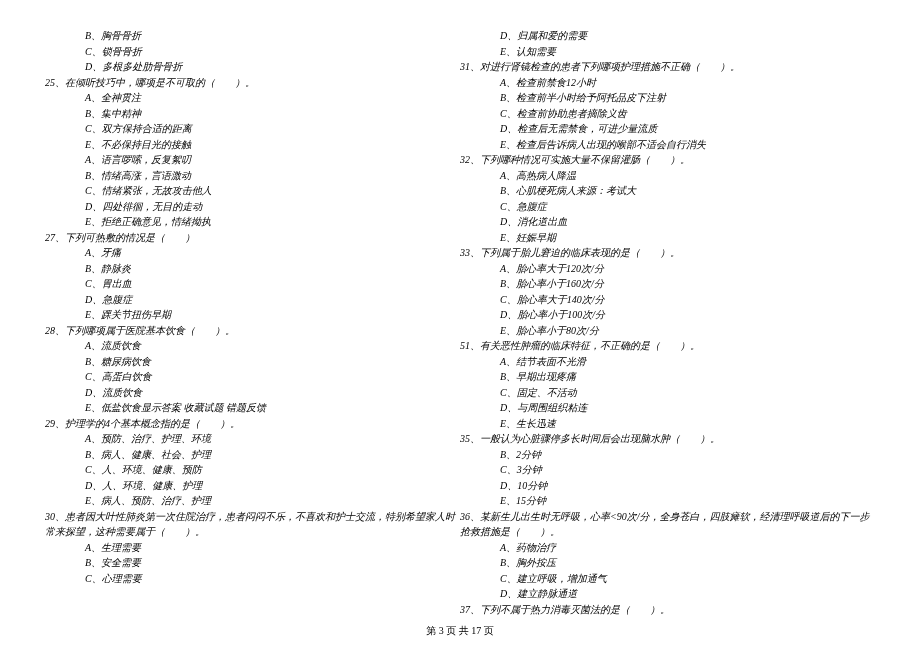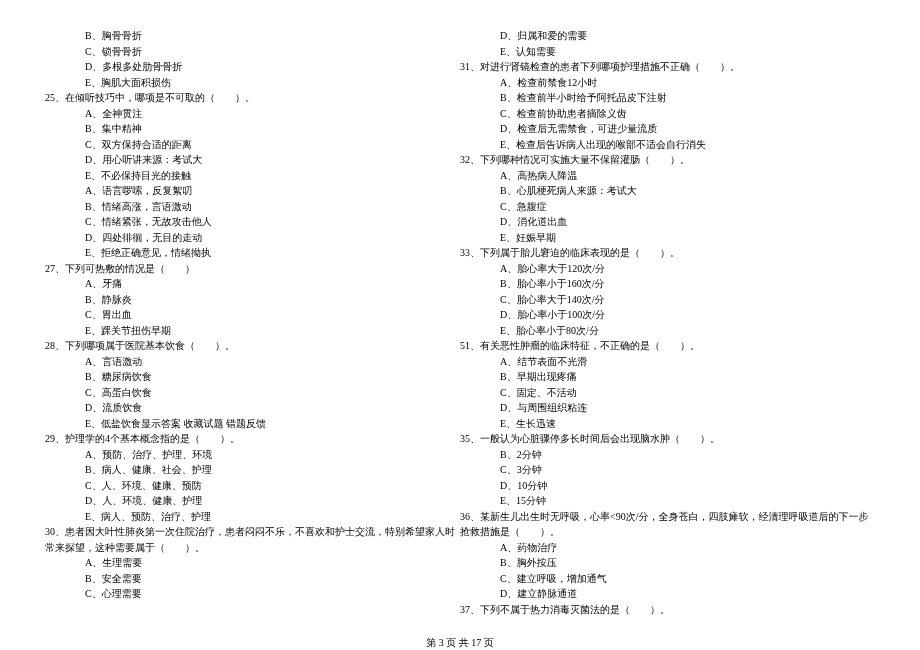--- a/index.html
+++ b/index.html
@@ -13,75 +13,75 @@
       background: #fff;
       font-family: "SimSun", "宋体", serif;
       font-size: 10px;
       color: #000;
       position: relative;
       padding: 28px 45px 30px 45px;
     }
     .content {
       display: flex;
       height: 580px;
+      font-style: italic;
     }
     .column {
       flex: 1;
       line-height: 1.55;
     }
     .option-line {
       padding-left: 40px;
     }
     .question-line {
       padding-left: 18px;
       text-indent: -18px;
     }
     .continuation {
       padding-left: 0px;
     }
     .footer {
       position: absolute;
-      bottom: 0;
+      bottom: 12px;
       left: 0;
       width: 100%;
       text-align: center;
       font-size: 10px;
     }
   </style>
 </head>
 <body>
 
 <div class="content">
   <div class="column">
     <div class="option-line">B、胸骨骨折</div>
     <div class="option-line">C、锁骨骨折</div>
     <div class="option-line">D、多根多处肋骨骨折</div>
-    <div class="option-line">E、胸肌大面积损伤</div>
 
     <div class="question-line">25、在倾听技巧中，哪项是不可取的（　　）。</div>
     <div class="option-line">A、全神贯注</div>
     <div class="option-line">B、集中精神</div>
     <div class="option-line">C、双方保持合适的距离</div>
-    <div class="option-line">D、用心听讲来源：考试大</div>
     <div class="option-line">E、不必保持目光的接触</div>
 
     <div class="option-line">A、语言啰嗦，反复絮叨</div>
     <div class="option-line">B、情绪高涨，言语激动</div>
     <div class="option-line">C、情绪紧张，无故攻击他人</div>
     <div class="option-line">D、四处徘徊，无目的走动</div>
     <div class="option-line">E、拒绝正确意见，情绪拗执</div>
 
     <div class="question-line">27、下列可热敷的情况是（　　）</div>
     <div class="option-line">A、牙痛</div>
     <div class="option-line">B、静脉炎</div>
     <div class="option-line">C、胃出血</div>
+    <div class="option-line">D、急腹症</div>
     <div class="option-line">E、踝关节扭伤早期</div>
 
     <div class="question-line">28、下列哪项属于医院基本饮食（　　）。</div>
-    <div class="option-line">A、言语激动</div>
+    <div class="option-line">A、流质饮食</div>
     <div class="option-line">B、糖尿病饮食</div>
     <div class="option-line">C、高蛋白饮食</div>
     <div class="option-line">D、流质饮食</div>
     <div class="option-line">E、低盐饮食显示答案 收藏试题 错题反馈</div>
 
     <div class="question-line">29、护理学的4个基本概念指的是（　　）。</div>
     <div class="option-line">A、预防、治疗、护理、环境</div>
     <div class="option-line">B、病人、健康、社会、护理</div>
     <div class="option-line">C、人、环境、健康、预防</div>
     <div class="option-line">D、人、环境、健康、护理</div>

